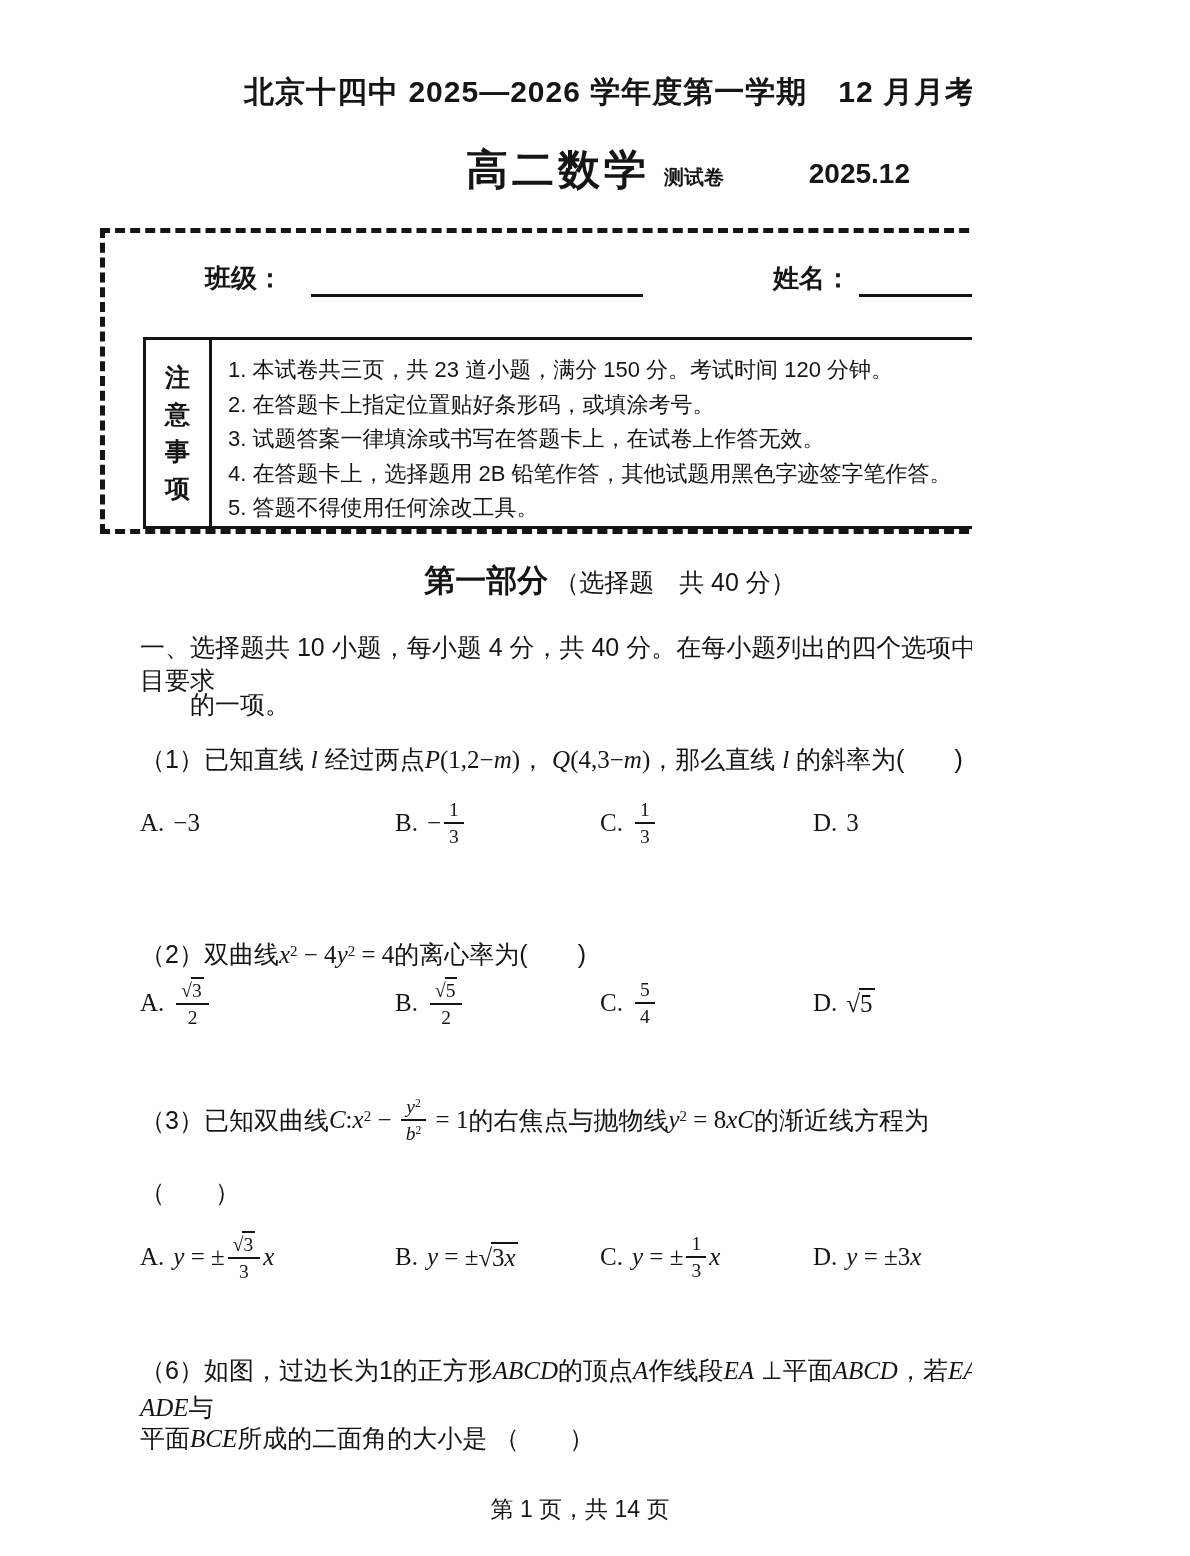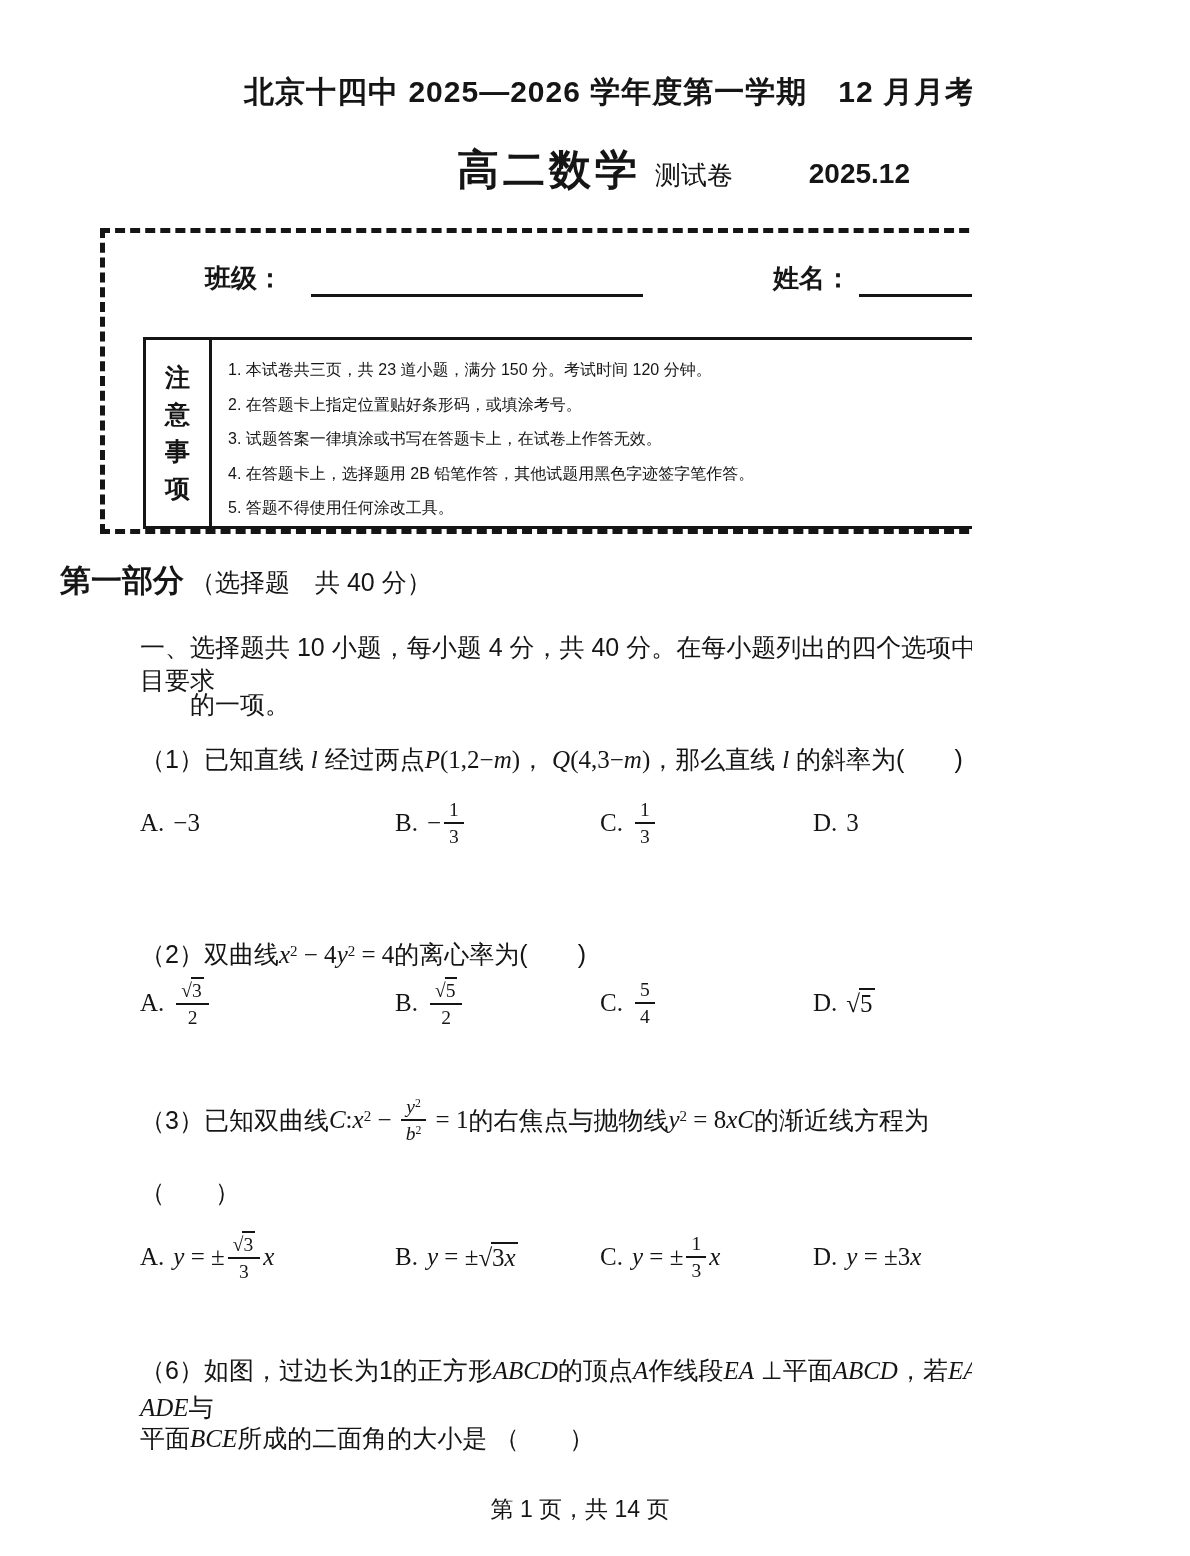--- a/index.html
+++ b/index.html
@@ -25,44 +25,44 @@
 
   .sqrt { white-space: nowrap; font-family: "Liberation Serif", serif; }
   .sqrt .rsign { display: inline-block; }
   .sqrt .rad { display: inline-block; border-top: 2px solid #151515; padding: 0 2px 0 1px; margin-left: -1px; }
 
   
   .title1 { position: absolute; top: 72px; left: 60px; width: 1100px;
             text-align: center; font-size: 30px; font-weight: 700; letter-spacing: 1px; }
   .title2 { position: absolute; top: 142px; left: 40px; width: 1110px; text-align: center; }
   .tmain  { font-size: 42px; font-weight: 900; letter-spacing: 4px; }
-  .tsub   { font-size: 26px; font-weight: 400; margin-left: 14px; }
+  .tsub   { font-size: 20px; font-weight: 700; margin-left: 14px; }
   .tdate  { position: absolute; top: 158px; right: 62px; font-size: 28px; font-weight: 700; }
 
   
   .dashed-box { position: absolute; left: 100px; top: 228px; width: 1050px; height: 306px;
                 border: 5px dashed #151515; }
   .fld-label { position: absolute; font-size: 26px; font-weight: 600; }
   .class-label { left: 100px; top: 28px; }
   .name-label  { left: 668px; top: 28px; }
   .blank-line { position: absolute; height: 34px; border-bottom: 3px solid #151515; }
   .class-line { left: 206px; top: 30px; width: 332px; }
   .name-line  { left: 754px; top: 30px; width: 206px; }
 
   .inner-box { position: absolute; left: 38px; top: 86px; width: 1000px; height: 192px;
                border: 3px solid #151515; display: flex; margin-top: 18px; }
   .notice-title-cell { width: 66px; border-right: 3px solid #151515;
                        display: flex; align-items: center; justify-content: center; }
   .notice-title { width: 28px; font-size: 25px; font-weight: 700; line-height: 37px;
                   text-align: center; word-break: break-all; }
-  .notice-body { flex: 1; padding: 13px 26px 0 16px; font-size: 16px; }
+  .notice-body { flex: 1; padding: 13px 26px 0 16px; font-size: 22px; }
   .notice-item { line-height: 34.5px; font-weight: 500; }
 
   
-  .part-heading { position: absolute; top: 560px; left: 60px; width: 1100px; }
+  .part-heading { position: absolute; top: 560px; left: 60px; width: 1100px; text-align: center; }
   .ph-main { font-size: 31px; font-weight: 800; }
   .ph-sub  { font-size: 25px; font-weight: 500; margin-left: 6px; }
 
   .intro1 { position: absolute; left: 140px; top: 631px; width: 1010px; font-size: 25px; }
   .intro2 { position: absolute; left: 190px; top: 688px; font-size: 25px; }
 
   .qline { position: absolute; left: 140px; width: 1010px; font-size: 25px; line-height: 1.45; }
   .qline span { white-space: pre-wrap; }
   .qflex { display: flex; align-items: center; }
   .qflex span { white-space: pre; }

